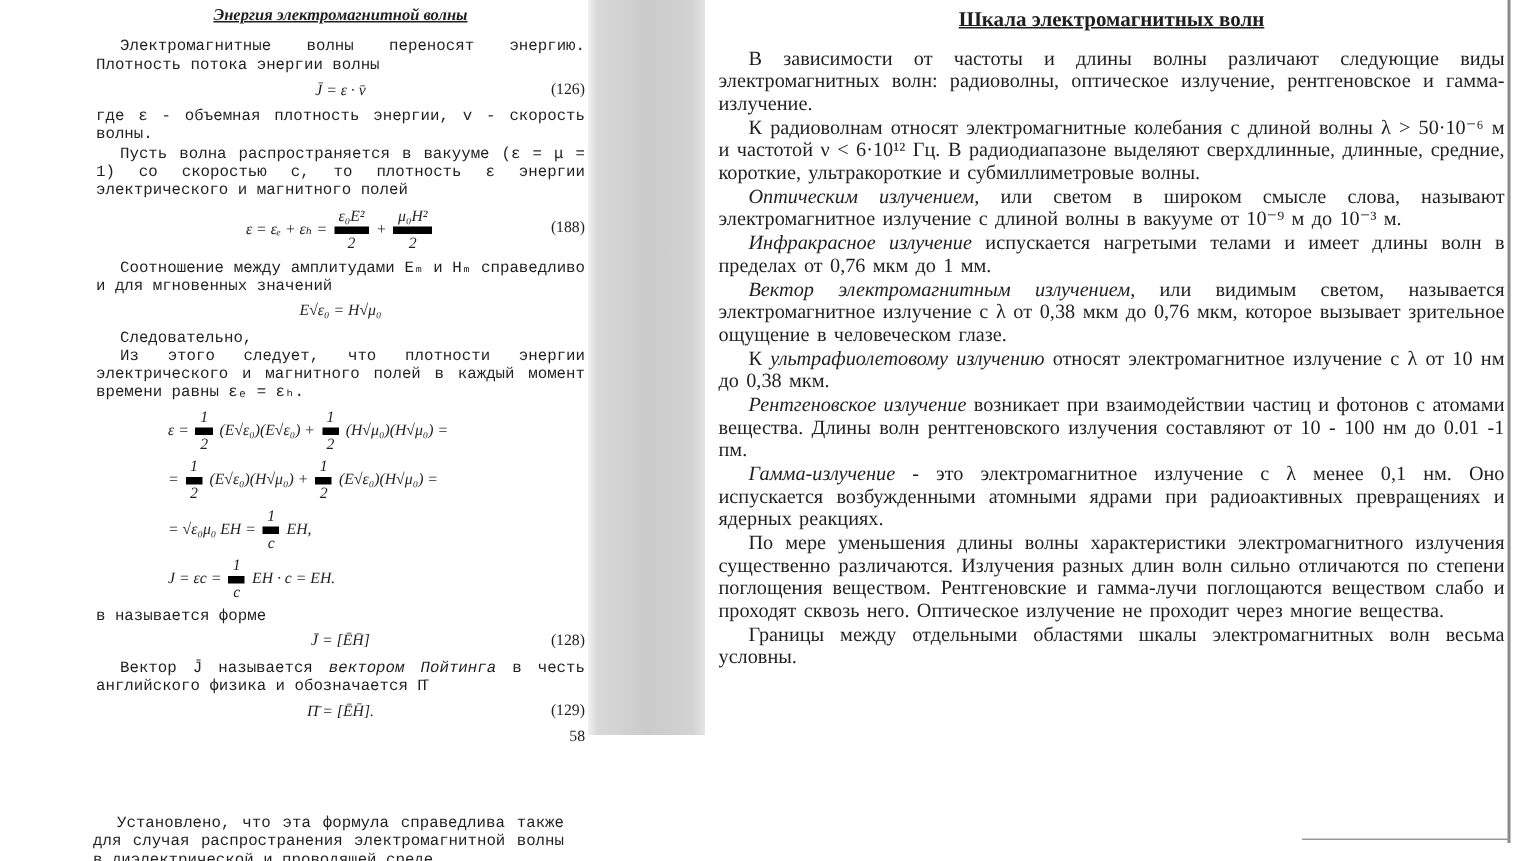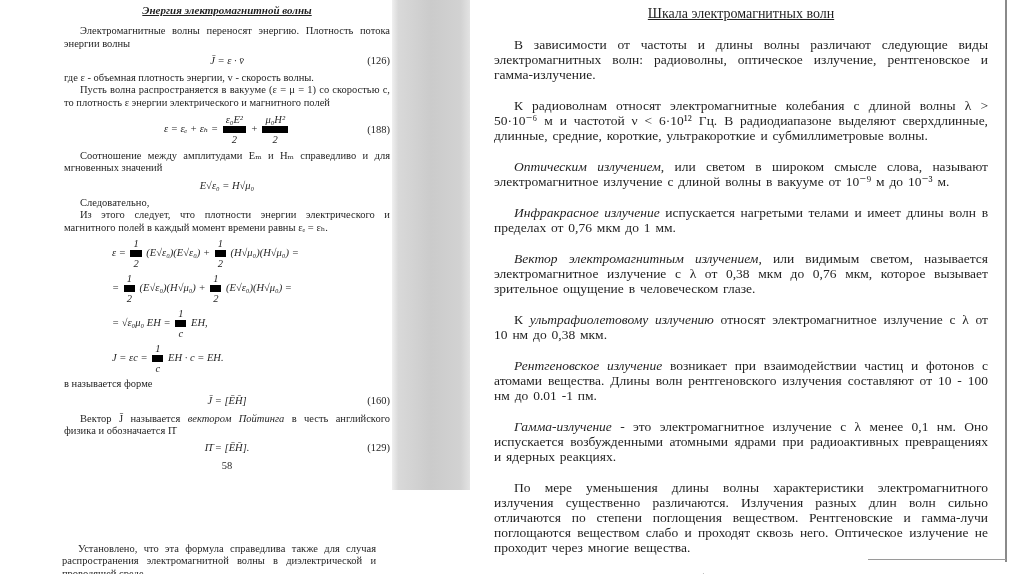--- a/index.html
+++ b/index.html
@@ -14,58 +14,58 @@
 
   
   .left-page {
     position: absolute; left: 64px; top: 4px; width: 326px;
     font-size: 10.5px; line-height: 12.3px;
   }
   .lp-title {
     font-size: 11px; font-weight: 700; text-align: center;
     text-decoration: underline; margin: 0 0 9px 0; font-style: italic;
   }
-  .lp { margin: 0; text-align: justify; text-indent: 16px; }
+  .lp { margin: 0; text-align: justify; text-indent: 16px; font-family: Liberation Mono, monospace; }
   .noind { text-indent: 0; }
 
   .eqrow { position: relative; text-align: center; font-style: italic; margin: 5px 0; }
   .eqrow .eqno {
     position: absolute; right: 0; top: 50%; transform: translateY(-50%);
     font-style: normal;
   }
   .math { font-style: italic; }
 
   .frac {
     display: inline-block; vertical-align: middle; text-align: center;
     line-height: 1.05; margin: 0 2px;
   }
-  .frac .fn { display: block; border-bottom: 7px solid #000000; padding: 0 3px 1px 3px; }
+  .frac .fn { display: block; border-bottom: 5px solid #000000; padding: 0 3px 1px 3px; }
   .frac .fd { display: block; padding-top: 1px; }
 
   .deriv { margin: 4px 0 4px 48px; font-style: italic; }
   .dline { margin: 4px 0; }
 
-  .pageno { text-align: center; font-style: normal; }
+  .pageno { text-align: right; font-style: normal; }
 
   
   .scan-edge {
     position: absolute; left: 392px; top: 0; width: 78px; height: 490px;
     background: linear-gradient(90deg, #f0f0f0 0%, #d9d9d9 8%, #cbcbcb 50%, #d2d2d2 88%, #e3e3e3 100%);
   }
 
   
   .right-page {
     position: absolute; left: 478px; top: 6px; width: 526px;
     font-size: 13.5px; line-height: 15px;
   }
   .rp-title {
-    font-size: 14px; font-weight: 400; text-align: center;
+    font-size: 14px; font-weight: 700; text-align: center;
     text-decoration: underline; margin: 0 0 10px 0;
   }
-  .rp { margin: 16px; text-align: justify; text-indent: 20px; word-spacing: 1.5px; }
+  .rp { margin: 1px; text-align: justify; text-indent: 20px; word-spacing: 1.5px; }
   .term { font-style: italic; }
 
   .edge-line-v {
     position: absolute; left: 1005px; top: 0; width: 2px; height: 562px;
     background: #8a8a8a;
   }
   .edge-line-h {
     position: absolute; left: 868px; top: 559px; width: 138px; height: 1px;
     background: #9a9a9a;
   }
@@ -122,21 +122,21 @@
       </div>
       <div class="dline">
         <span>J = εc = </span><span class="frac"><span class="fn">1</span><span class="fd">c</span></span><span> EH · c = EH.</span>
       </div>
     </div>
 
     <p class="lp noind">в называется форме</p>
 
     <div class="eqrow">
       <span class="math">J̄ = [ĒH̄]</span>
-      <span class="eqno">(160)</span>
+      <span class="eqno">(128)</span>
     </div>
 
     <p class="lp"><span>Вектор J̄ называется </span><em class="term">вектором Пойтинга</em><span> в честь английского физика и обозначается П̄</span></p>
 
     <div class="eqrow">
       <span class="math">П̄ = [ĒH̄].</span>
       <span class="eqno">(129)</span>
     </div>
 
     <div class="pageno">58</div>

